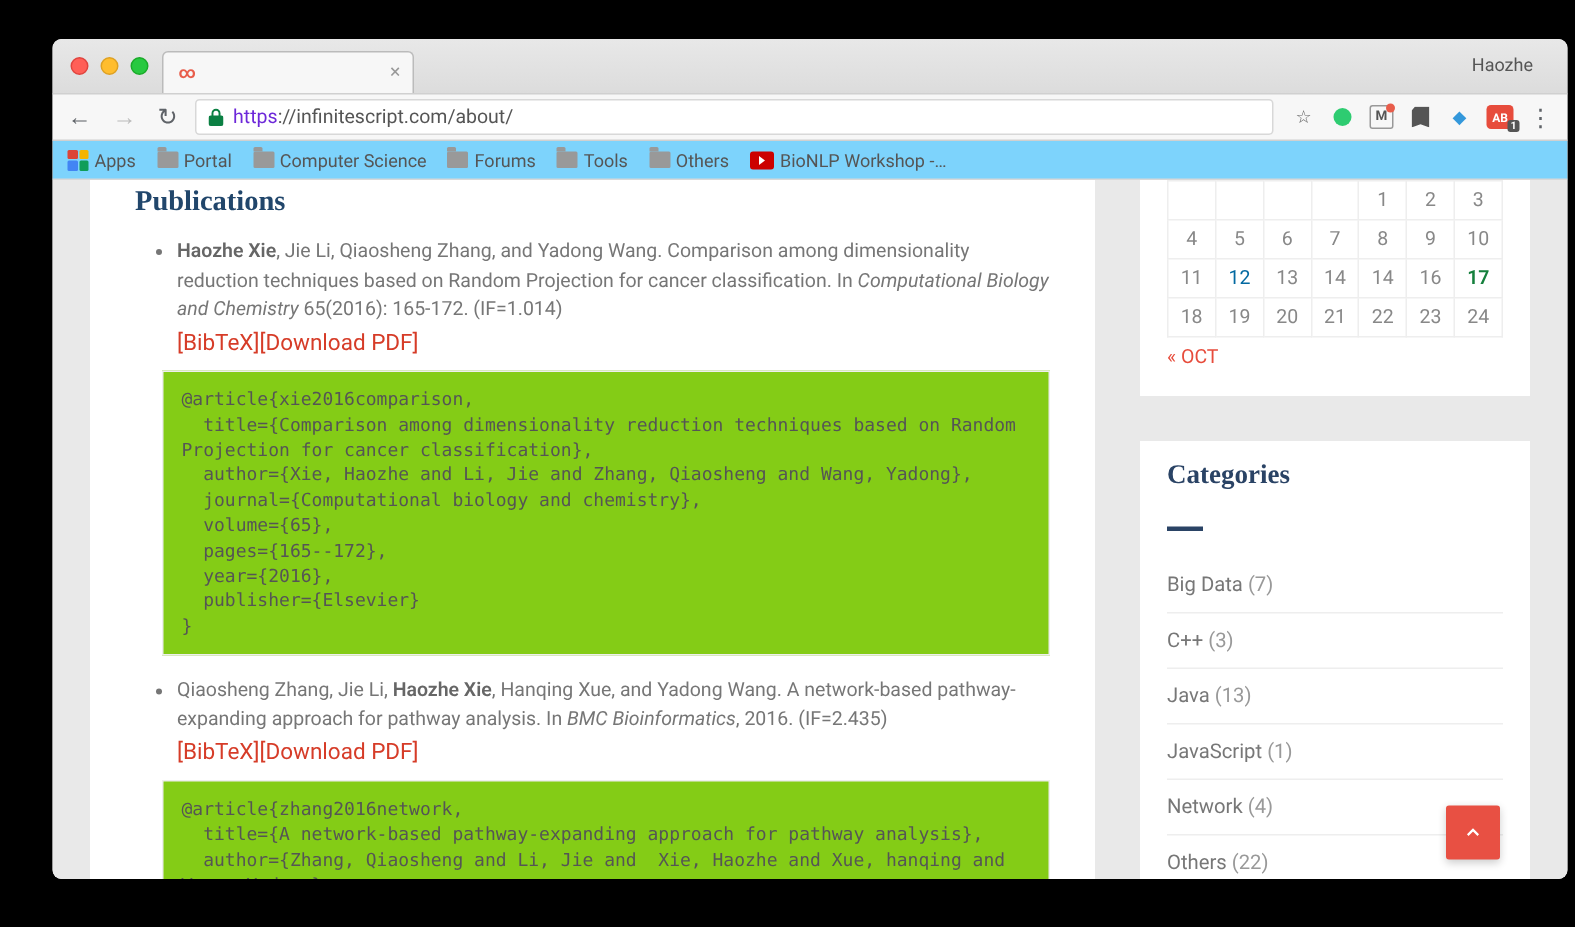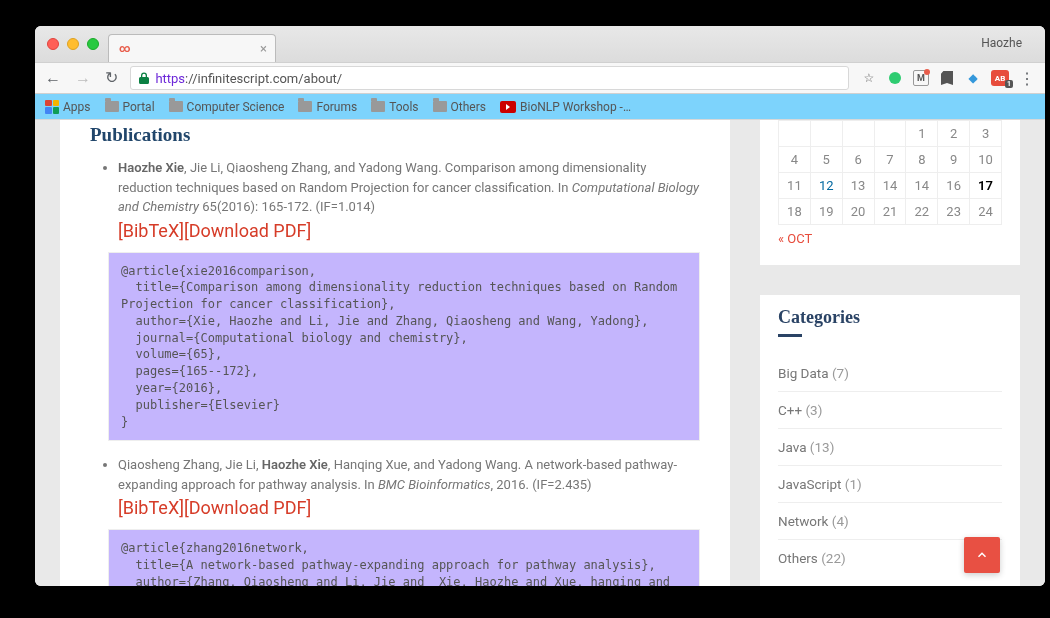--- a/index.html
+++ b/index.html
@@ -53,32 +53,32 @@
     .page-row { display: flex; padding: 0; gap: 30px; max-width: 960px; margin: 0 auto; align-items: flex-start; }
     .main-col { background: #fff; flex: 1; padding: 4px 30px 30px 30px; min-height: 500px; }
     .side-col { width: 260px; display: flex; flex-direction: column; gap: 30px; }
     .sidebox { background: #fff; padding: 12px 18px 18px 18px; }
 
     h3.section-title { font-family: Georgia, "Times New Roman", serif; font-size: 19px; color: #21466b; font-weight: 600; margin-bottom: 12px; }
     ul.pubs { list-style: disc; padding-left: 28px; color: #5f6368; }
     ul.pubs li { font-size: 13px; line-height: 1.5; color: #767676; margin-bottom: 4px; }
     .pubs b { color: #666; font-weight: 600; }
     .pubs i { font-style: italic; }
-    .pub-links a { color: #d63c28; text-decoration: none; font-size: 18px; }
-    pre.bibtex { background: #c4b5fd; border: 1px solid #eee; font-family: Menlo, Consolas, monospace; font-size: 12px; color: #555; padding: 10px 12px; margin: 8px 0 14px -10px; white-space: pre-wrap; line-height: 1.4; }
+    .pub-links a { color: #d63c28; text-decoration: none; font-size: 15px; }
+    pre.bibtex { background: #84cc16; border: 1px solid #eee; font-family: Menlo, Consolas, monospace; font-size: 12px; color: #555; padding: 10px 12px; margin: 8px 0 14px -10px; white-space: pre-wrap; line-height: 1.4; }
 
     
     table.cal { width: 100%; border-collapse: collapse; font-size: 13px; color: #888; table-layout: fixed; }
     table.cal td { border: 1px solid #eee; text-align: center; height: 26px; }
     td.today-red { color: #0369a1; }
-    td.today-bold { color: #000000; font-weight: 600; }
+    td.today-bold { color: #15803d; font-weight: 600; }
     .prev-month { color: #e74c3c; font-size: 13px; text-transform: uppercase; padding-top: 6px; display: inline-block; }
 
     
-    .cat-title { font-family: Georgia, serif; font-size: 18px; color: #2a4365; font-weight: 600; margin-bottom: 6px; }
+    .cat-title { font-family: Georgia, serif; font-size: 18px; color: #2a4365; font-weight: 600; margin-bottom: 24px; }
     .cat-underline { width: 24px; height: 3px; background: #2a4365; margin-bottom: 18px; }
     ul.cats { list-style: none; }
     ul.cats li { font-size: 13.5px; color: #777; padding: 10px 0; border-bottom: 1px solid #eee; }
     ul.cats li:last-child { border-bottom: none; }
     ul.cats .count { color: #999; }
 
     
     .to-top { position: absolute; right: 50px; bottom: 45px; width: 36px; height: 36px; background: #e85043; border-radius: 2px; display: flex; align-items: center; justify-content: center; color: #fff; font-size: 16px; box-shadow: 0 2px 6px rgba(0,0,0,.2); }
     .to-top svg { width: 14px; height: 14px; }
   </style>

